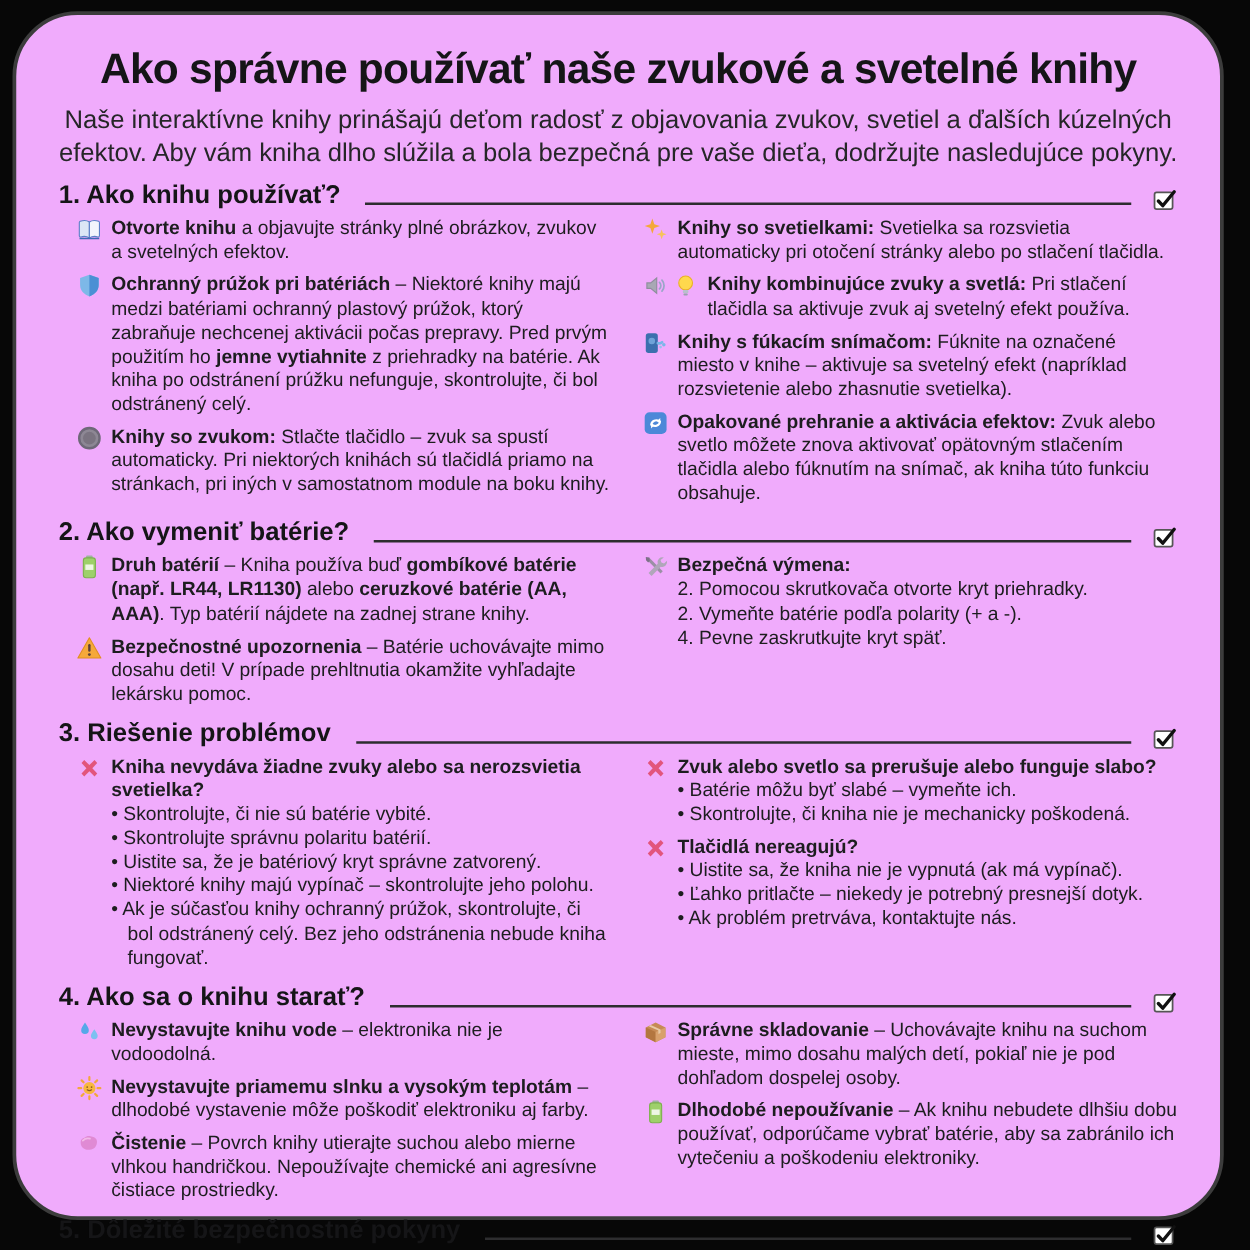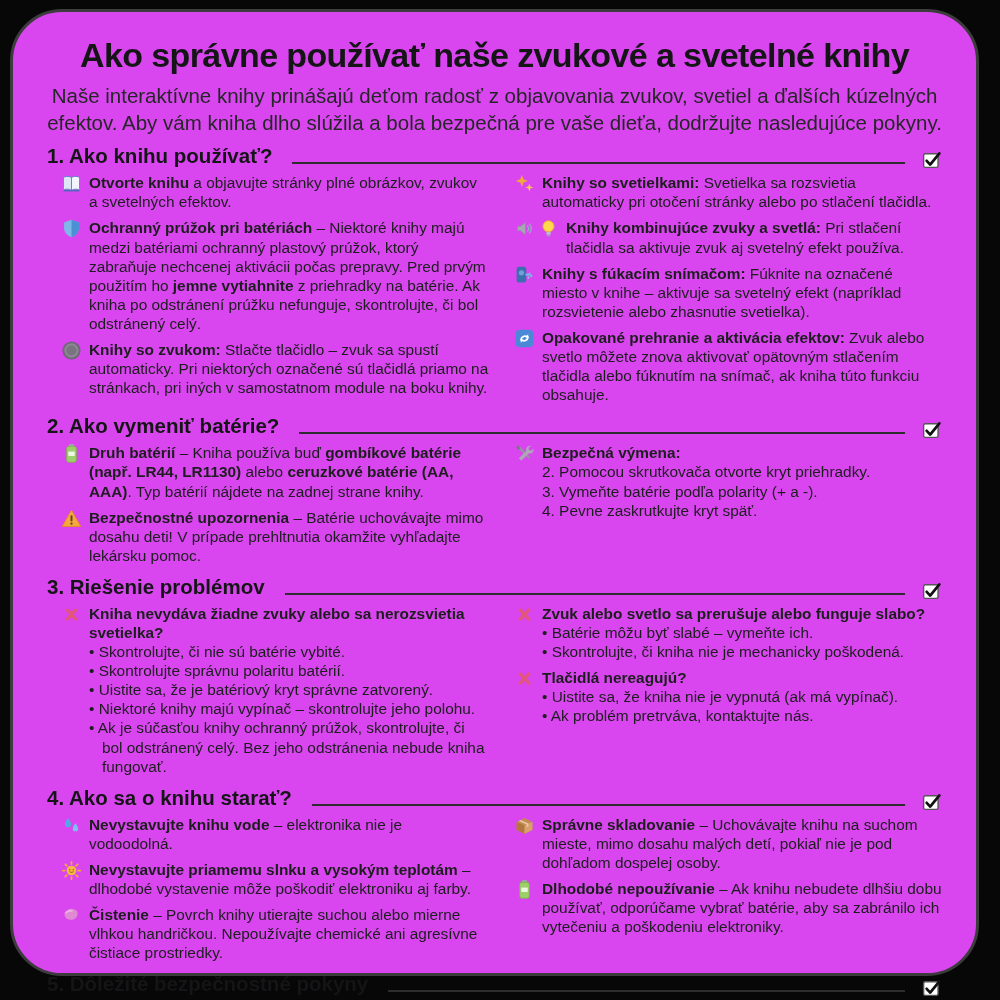--- a/index.html
+++ b/index.html
@@ -4,21 +4,21 @@
 <style>
   html,body{margin:0;padding:0;}
   body{
     width:1000px;height:1000px;position:relative;overflow:hidden;
     background:#070707;
     font-family:"Liberation Sans","DejaVu Sans",sans-serif;
     color:#1d1d1f;
   }
   .card{
     position:absolute;left:10px;top:9px;right:21px;bottom:24px;
-    background:#d946ef;border:3px solid #3c3c3c;border-radius:52px;
+    background:#f0abfc;border:3px solid #3c3c3c;border-radius:52px;
     box-sizing:border-box;padding:16px 34px 14px 34px;
   }
   .title{
     font-size:34px;font-weight:700;text-align:center;letter-spacing:-0.6px;
     margin:8px 0 8px 0;color:#151517;
   }
   .intro{
     font-size:20.5px;line-height:1.3;text-align:center;color:#262628;
     margin:0 auto 6px auto;max-width:930px;
   }
@@ -89,21 +89,21 @@
             <div class="item">
               <span class="icons">
                 <span class="icon">
                   <svg viewBox="0 0 24 24">
                     <circle cx="12" cy="12" r="9.3" fill="#8d8794" stroke="#6e6878" stroke-width="2.2"></circle>
                     <circle cx="12" cy="12" r="5.8" fill="#7a7380"></circle>
                   </svg>
                 </span>
               </span>
               <div class="itext">
-                <div class="para"><span class="b">Knihy so zvukom:</span><span> Stlačte tlačidlo – zvuk sa spustí automaticky. Pri niektorých označené sú tlačidlá priamo na stránkach, pri iných v samostatnom module na boku knihy.</span></div>
+                <div class="para"><span class="b">Knihy so zvukom:</span><span> Stlačte tlačidlo – zvuk sa spustí automaticky. Pri niektorých knihách sú tlačidlá priamo na stránkach, pri iných v samostatnom module na boku knihy.</span></div>
               </div>
             </div>
           </div>
           <div class="col">
             <div class="item">
               <span class="icons">
                 <span class="icon">
                   <svg viewBox="0 0 24 24">
                     <path d="M9 2l1.8 5.2L16 9l-5.2 1.8L9 16l-1.8-5.2L2 9l5.2-1.8z" fill="#f4a839"></path>
                     <path d="M17.5 12l1.2 3.3 3.3 1.2-3.3 1.2-1.2 3.3-1.2-3.3-3.3-1.2 3.3-1.2z" fill="#f7c35c"></path>
@@ -218,21 +218,21 @@
                   <svg viewBox="0 0 24 24">
                     <path d="M4 5.5L6 3.5l12.5 12.5-2 2z" fill="#9b8fa5"></path>
                     <path d="M3 3l3.2.5.5 3L5.2 8 3.2 6z" fill="#7d7188"></path>
                     <path d="M19.5 3.5a4.5 4.5 0 00-5.6 5.6L5.5 17.5l2.8 2.8 8.4-8.4a4.5 4.5 0 005.6-5.6l-2.6 2.6-2.4-.8-.8-2.4z" fill="#b0a6ba"></path>
                   </svg>
                 </span>
               </span>
               <div class="itext">
                 <div class="para"><span class="b">Bezpečná výmena:</span></div>
                 <div class="step">2. Pomocou skrutkovača otvorte kryt priehradky.</div>
-                <div class="step">3. Vymeňte batérie podľa polarity (+ a -).</div>
+                <div class="step">2. Vymeňte batérie podľa polarity (+ a -).</div>
                 <div class="step">4. Pevne zaskrutkujte kryt späť.</div>
               </div>
             </div>
           </div>
         </div>
       </div>
       <div class="section">
         <div class="sec-head">
           <div class="sec-title">3. Riešenie problémov</div>
           <div class="rule"></div>
@@ -282,20 +282,21 @@
               <span class="icons">
                 <span class="icon">
                   <svg viewBox="0 0 24 24">
                     <path d="M4.8 7.2L7.3 4.6 12 9.2l4.7-4.6 2.5 2.6-4.5 4.9 4.5 4.9-2.5 2.6-4.7-4.7-4.7 4.7-2.5-2.6 4.5-4.9z" fill="#e2557c"></path>
                   </svg>
                 </span>
               </span>
               <div class="itext">
                 <div class="para"><span class="b">Tlačidlá nereagujú?</span></div>
                 <div class="bullet">• Uistite sa, že kniha nie je vypnutá (ak má vypínač).</div>
+                <div class="bullet">• Ľahko pritlačte – niekedy je potrebný presnejší dotyk.</div>
                 <div class="bullet">• Ak problém pretrváva, kontaktujte nás.</div>
               </div>
             </div>
           </div>
         </div>
       </div>
       <div class="section">
         <div class="sec-head">
           <div class="sec-title">4. Ako sa o knihu starať?</div>
           <div class="rule"></div>

